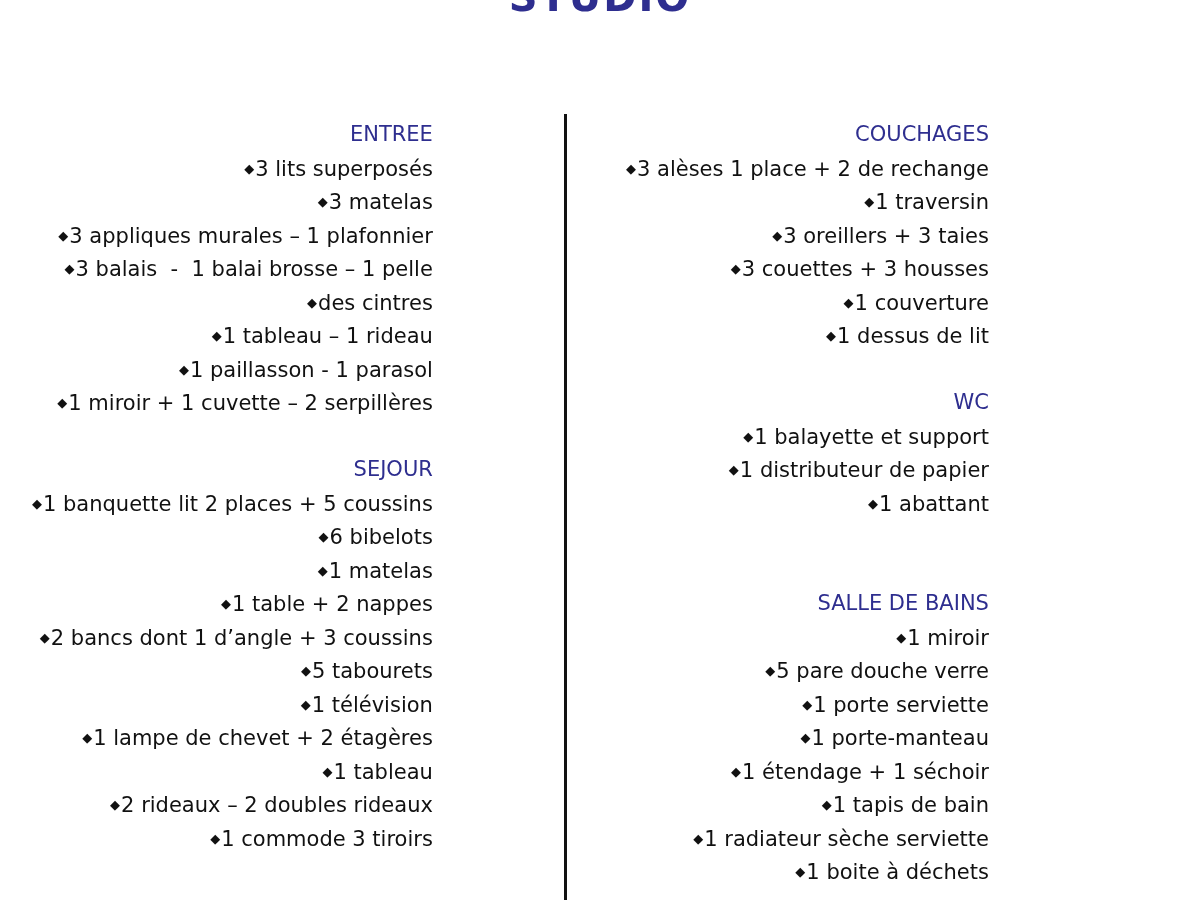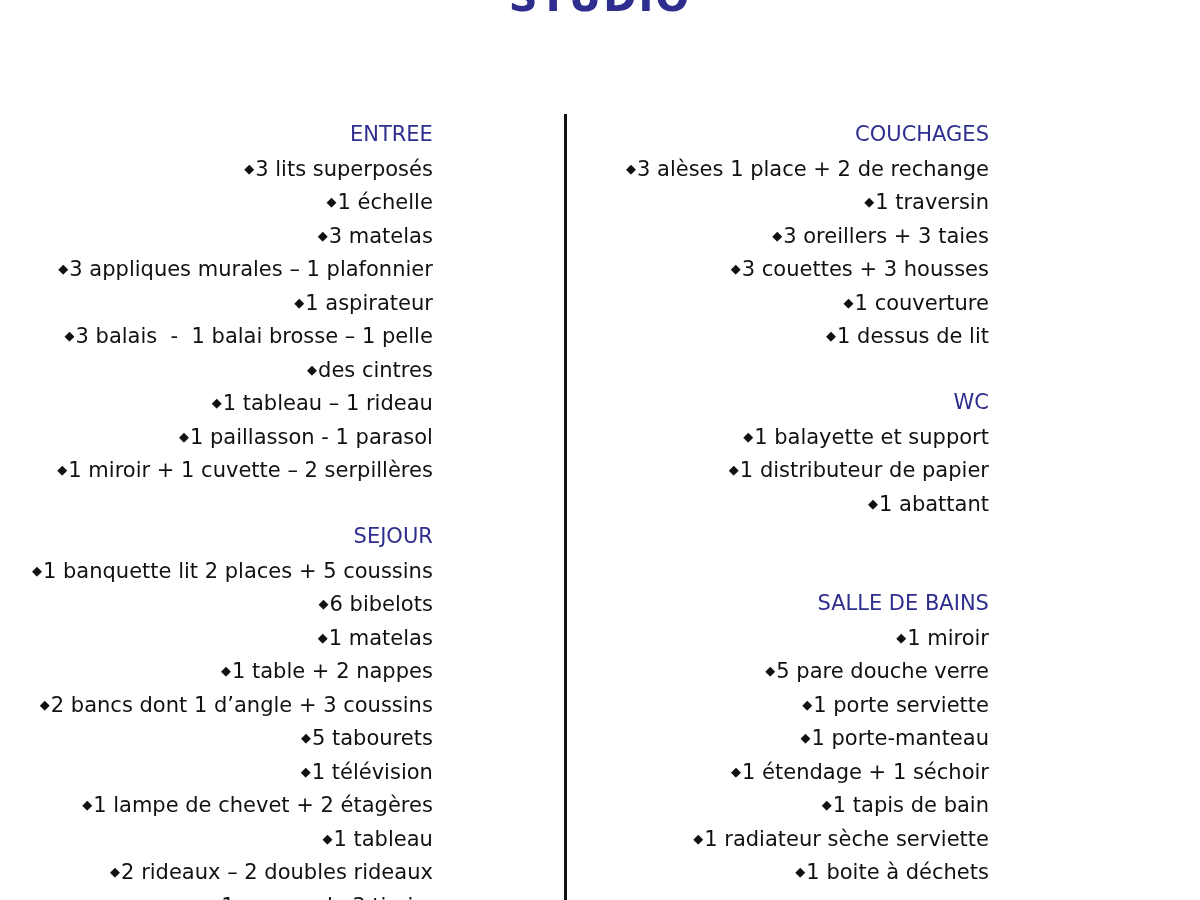--- a/index.html
+++ b/index.html
@@ -19,24 +19,22 @@
 </head>
 <body>
 
 <div class="title">STUDIO</div>
 <div class="divider"></div>
 
 <div class="col left">
   <div class="section">
     <div class="heading">ENTREE</div>
     <div class="item"><span class="bullet">◆</span><span>3 lits superposés</span></div>
-    <div class="item"><span class="bullet">◆</span><span>1 échelle</span></div>
     <div class="item"><span class="bullet">◆</span><span>3 matelas</span></div>
     <div class="item"><span class="bullet">◆</span><span>3 appliques murales – 1 plafonnier</span></div>
-    <div class="item"><span class="bullet">◆</span><span>1 aspirateur</span></div>
     <div class="item" style="white-space:pre"><span class="bullet">◆</span><span>3 balais  -  1 balai brosse – 1 pelle</span></div>
     <div class="item"><span class="bullet">◆</span><span>des cintres</span></div>
     <div class="item"><span class="bullet">◆</span><span>1 tableau – 1 rideau</span></div>
     <div class="item"><span class="bullet">◆</span><span>1 paillasson - 1 parasol</span></div>
     <div class="item"><span class="bullet">◆</span><span>1 miroir + 1 cuvette – 2 serpillères</span></div>
   </div>
   <div class="section">
     <div class="heading">SEJOUR</div>
     <div class="item"><span class="bullet">◆</span><span>1 banquette lit 2 places + 5 coussins</span></div>
     <div class="item"><span class="bullet">◆</span><span>6 bibelots</span></div>

